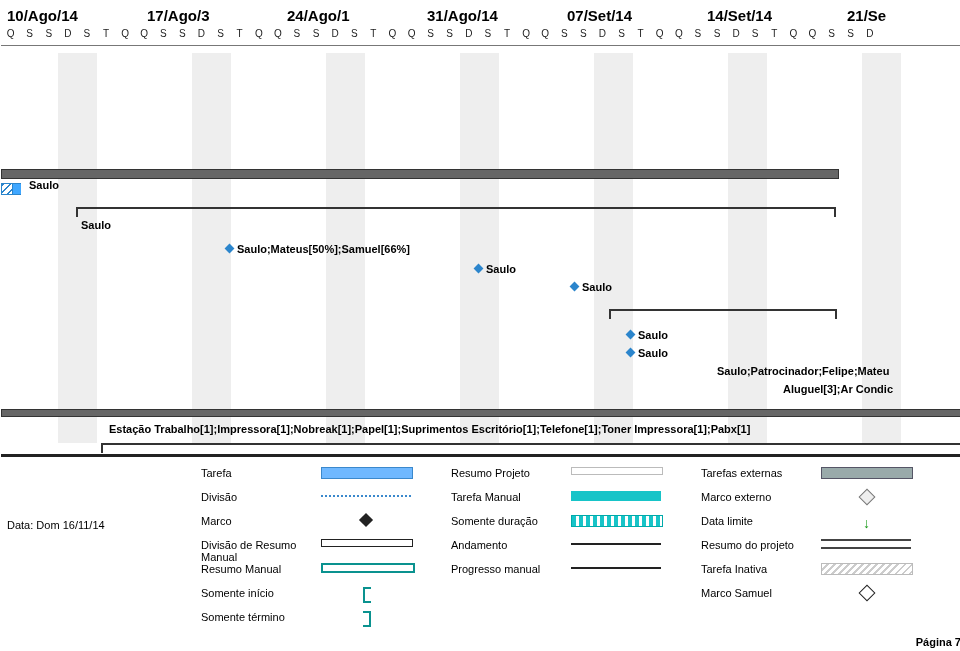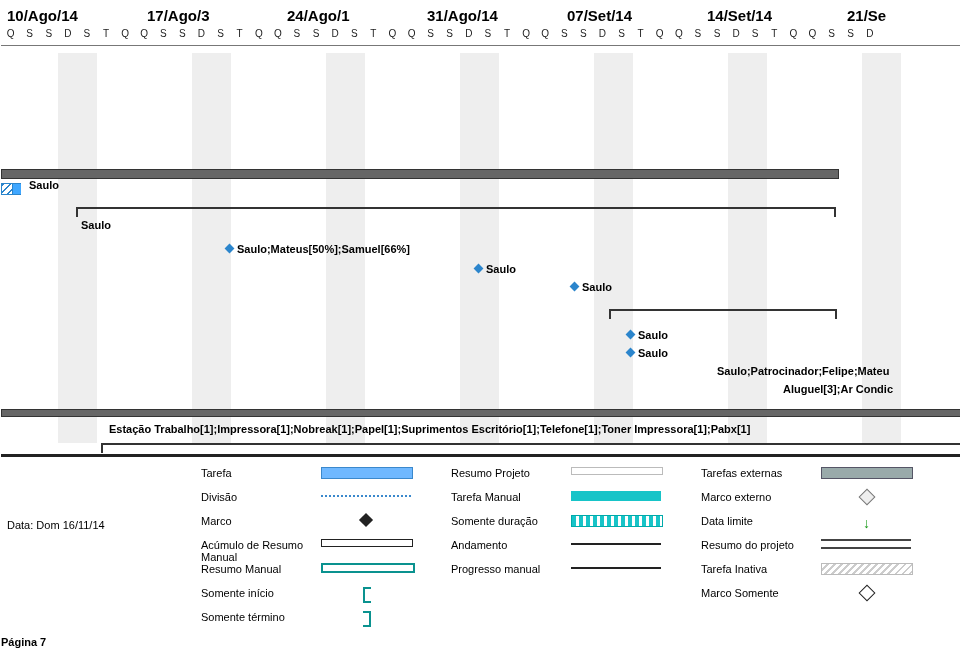--- a/index.html
+++ b/index.html
@@ -39,21 +39,21 @@
   .sw-man{background:#17c4c8}
   .sw-dur{background:repeating-linear-gradient(90deg,#17c4c8 0,#17c4c8 4px,#fff 4px,#fff 7px);border:1px solid #0aa}
   .sw-roll{border:1px solid #222;height:6px}
   .sw-mansum{border:2px solid #0a928f;height:6px}
   .sw-start{width:6px;height:12px;border-left:2px solid #0a928f;border-top:2px solid #0a928f;border-bottom:2px solid #0a928f;margin-left:42px}
   .sw-end{width:6px;height:12px;border-right:2px solid #0a928f;border-top:2px solid #0a928f;border-bottom:2px solid #0a928f;margin-left:42px}
   .sw-ext{background:#9aa;border:1px solid #556}
   .sw-extmile{width:10px;height:10px;border:1px solid #777;transform:rotate(45deg);margin-left:40px;background:#eee}
   .sw-dl{color:#1a9a1a;font-weight:bold;font-size:14px;margin-left:42px}
   .sw-prog{border-top:2px solid #222;height:0;margin-top:4px}
-  .footer{position:absolute;bottom:4px;left:0;right:0;text-align:left;font-size:11px;font-weight:600}
+  .footer{position:absolute;bottom:4px;left:0;right:0;text-align:right;font-size:11px;font-weight:600}
   .sumbar-dark{position:absolute;height:8px;background:#666;border:1px solid #333}
 </style>
 </head>
 <body>
 
 <div class="page">
 
   <div class="band" style="left:57px"></div>
   <div class="band" style="left:76px"></div>
   <div class="band" style="left:191px"></div>
@@ -204,21 +204,21 @@
       <div class="lg-row">
           <span class="lg-label">Somente duração</span>
           <span class="sw sw-dur"></span>
         </div>
       <div class="lg-row">
           <span class="lg-label">Data limite</span>
           <span class="sw-dl">↓</span>
         </div>
 
       <div class="lg-row">
-          <span class="lg-label">Acúmulo de Resumo Manual</span>
+          <span class="lg-label">Divisão de Resumo Manual</span>
           <span class="sw sw-roll"></span>
         </div>
       <div class="lg-row">
           <span class="lg-label">Andamento</span>
           <span class="sw sw-prog"></span>
         </div>
 
       <div class="lg-row">
           <span class="lg-label">Resumo do projeto</span>
           <span class="sw sw-projsum"></span>
@@ -236,21 +236,21 @@
           <span class="lg-label">Tarefa Inativa</span>
           <span class="sw sw-inact"></span>
         </div>
       <div class="lg-row">
           <span class="lg-label">Somente início</span>
           <span class="sw-start"></span>
         </div>
       <div></div>
 
       <div class="lg-row">
-          <span class="lg-label">Marco Somente</span>
+          <span class="lg-label">Marco Samuel</span>
           <span class="sw-mile-open"></span>
         </div>
       <div class="lg-row">
           <span class="lg-label">Somente término</span>
           <span class="sw-end"></span>
         </div>
       <div></div>
     </div>
     <div class="footer">Página 7</div>
   </div>

